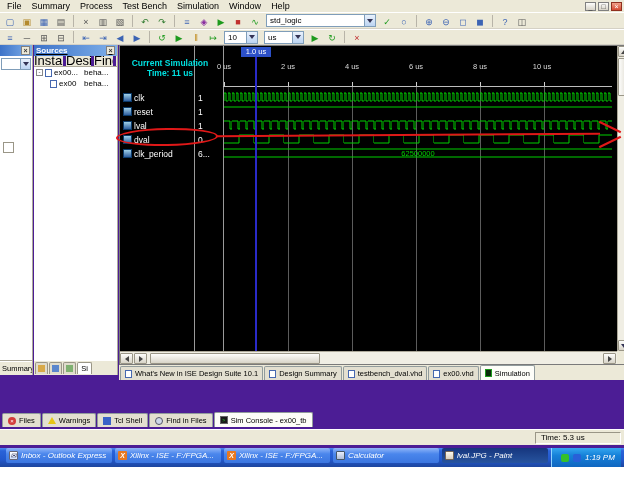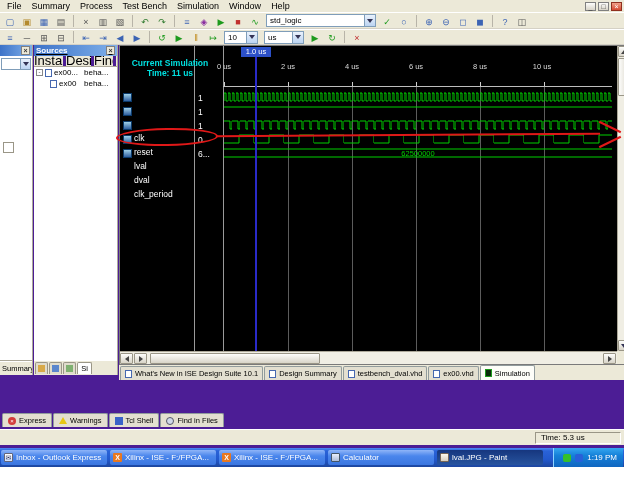--- a/index.html
+++ b/index.html
@@ -62,21 +62,21 @@
   .col-sep{position:absolute;top:0;bottom:0;width:1px;background:#9a9a9a;}
   .sim-header{position:absolute;left:0;top:12px;width:100px;text-align:center;color:#00e0e0;font-weight:bold;font-size:8.5px;line-height:10px;}
   .cursor-label{position:absolute;left:121px;top:1px;width:30px;height:10px;background:#2c50c8;color:#fff;font-size:7.5px;line-height:10px;text-align:center;}
   .tick-label{position:absolute;top:16px;width:26px;text-align:center;color:#d8d8d8;font-size:7.5px;}
   .tick-mark{position:absolute;top:36px;width:1px;height:4px;background:#cfcfcf;}
   .ruler-base{position:absolute;left:103px;width:389px;top:40px;height:1px;background:#bdbdbd;}
   .gridline{position:absolute;top:41px;bottom:0;width:1px;background:#5c5c5c;}
   .cursor-line{position:absolute;left:135px;top:11px;bottom:0;width:2px;background:#2a2ac8;}
   .sig-row{position:absolute;left:0;width:509px;height:14px;}
   .sig-icon{position:absolute;left:3px;top:3px;width:9px;height:9px;background:linear-gradient(#9fd0e8,#2f5f9f);border:1px solid #0a3a6a;}
-  .sig-name{position:absolute;left:14px;top:3px;color:#fff;font-size:8.5px;margin-top:40px;}
+  .sig-name{position:absolute;left:14px;top:3px;color:#fff;font-size:8.5px;}
   .sig-val{position:absolute;left:78px;top:3px;color:#fff;font-size:8.5px;}
   .sig-wave{position:absolute;left:104px;top:1px;}
   .bus-text{position:absolute;left:104px;top:3px;width:388px;text-align:center;color:#00d000;font-size:7.5px;}
   .vscroll{position:absolute;left:497px;top:0;width:12px;height:305px;background:#f0eee4;border-left:1px solid #aca899;}
   .sb-btn{position:absolute;left:0;width:12px;height:11px;background:linear-gradient(#fdfdfb,#d8d4c8);border:1px solid #9a9687;border-radius:1px;display:flex;align-items:center;justify-content:center;}
   .vthumb{position:absolute;left:0;top:12px;width:12px;height:38px;background:linear-gradient(90deg,#fdfdfb,#d8d4c8);border:1px solid #9a9687;border-radius:1px;}
   .hscroll{position:absolute;left:0;top:305px;width:497px;height:13px;background:#f0eee4;border-top:1px solid #aca899;}
   .hsb-btn{position:absolute;top:1px;width:13px;height:11px;background:linear-gradient(#fdfdfb,#d8d4c8);border:1px solid #9a9687;border-radius:1px;display:flex;align-items:center;justify-content:center;}
   .hthumb{position:absolute;top:1px;left:30px;width:170px;height:11px;background:linear-gradient(#fdfdfb,#d8d4c8);border:1px solid #9a9687;border-radius:1px;}
   .scroll-corner{position:absolute;left:497px;top:305px;width:12px;height:13px;background:#ece9d8;}
@@ -106,21 +106,21 @@
   .ci-tcl{width:8px;height:8px;background:#3a62c8;color:#fff;font-size:5px;line-height:8px;text-align:center;}
   .ci-find{width:8px;height:8px;border-radius:50%;background:#cfd8ea;border:1px solid #556;}
   .ci-sim{width:8px;height:8px;background:#1a1a1a;border:1px solid #666;color:#2fd42f;font-size:5px;line-height:7px;text-align:center;}
   .ci-sim::before{content:">";}
 
   
   .statusbar{position:absolute;top:429px;left:0;right:0;height:16px;background:#ece9d8;border-top:1px solid #fff;}
   .time-box{position:absolute;right:3px;top:2px;width:86px;height:12px;border:1px solid;border-color:#9a9687 #fff #fff #9a9687;font-size:8px;line-height:10px;padding-left:5px;background:#ece9d8;}
 
   
-  .taskbar{position:absolute;top:448px;left:0;right:0;height:19px;background:linear-gradient(#4b8bf5 0%,#2a63d8 15%,#2258cd 60%,#1d469e 100%);display:flex;align-items:center;gap:3px;padding:0 1px;}
+  .taskbar{position:absolute;top:448px;left:0;right:0;height:19px;background:linear-gradient(#4b8bf5 0%,#2a63d8 15%,#2258cd 60%,#1d469e 100%);display:flex;gap:3px;padding:0 6px;font-style:italic;}
   .task-btn{width:106px;height:15px;border-radius:2px;background:linear-gradient(#8fb5f8,#4a86ec 40%,#3b76e0);color:#fff;font-size:8px;display:flex;align-items:center;gap:3px;padding:0 3px;white-space:nowrap;overflow:hidden;flex:none;}
   .task-btn.pressed{background:linear-gradient(#16367e,#27549f);}
   .ti{width:9px;height:9px;flex:none;border-radius:1px;}
   .ti-mail{background:linear-gradient(#fff,#cfe0ff);border:1px solid #667;color:#335;font-size:7px;line-height:8px;text-align:center;}
   .ti-mail::before{content:"✉";}
   .ti-x{background:#e87820;color:#fff;font-size:7px;font-weight:bold;line-height:9px;text-align:center;}
   .ti-x::before{content:"X";}
   .ti-calc{background:linear-gradient(#e8eefc,#aebcd8);border:1px solid #456;}
   .ti-paint{background:linear-gradient(#fdf8ec,#d8cfc0);border:1px solid #765;}
   .tray{margin-left:auto;height:19px;display:flex;align-items:center;gap:4px;padding:0 6px 0 9px;background:linear-gradient(#35a7f0,#1580d8 40%,#0f66c0);border-left:1px solid #8fd4ff;flex:none;}
@@ -421,33 +421,37 @@
     </span>
     <span class="dtab sel">
       <span class="dtab-icon sim"></span>
       <span>Simulation</span>
     </span>
   </div>
 
   <div class="con-tabs">
     <span class="ctab">
       <span class="ci ci-err"></span>
-      <span>Express</span>
+      <span>Files</span>
     </span>
     <span class="ctab">
       <span class="ci ci-warn"></span>
       <span>Warnings</span>
     </span>
     <span class="ctab">
       <span class="ci ci-tcl"></span>
       <span>Tcl Shell</span>
     </span>
     <span class="ctab">
       <span class="ci ci-find"></span>
       <span>Find in Files</span>
+    </span>
+    <span class="ctab sel">
+      <span class="ci ci-sim"></span>
+      <span>Sim Console - ex00_tb</span>
     </span>
   </div>
 
   <div class="statusbar">
     <span class="time-box">Time: 5.3 us</span>
   </div>
 
   <div class="taskbar">
     <span class="task-btn">
       <span class="ti ti-mail"></span>

